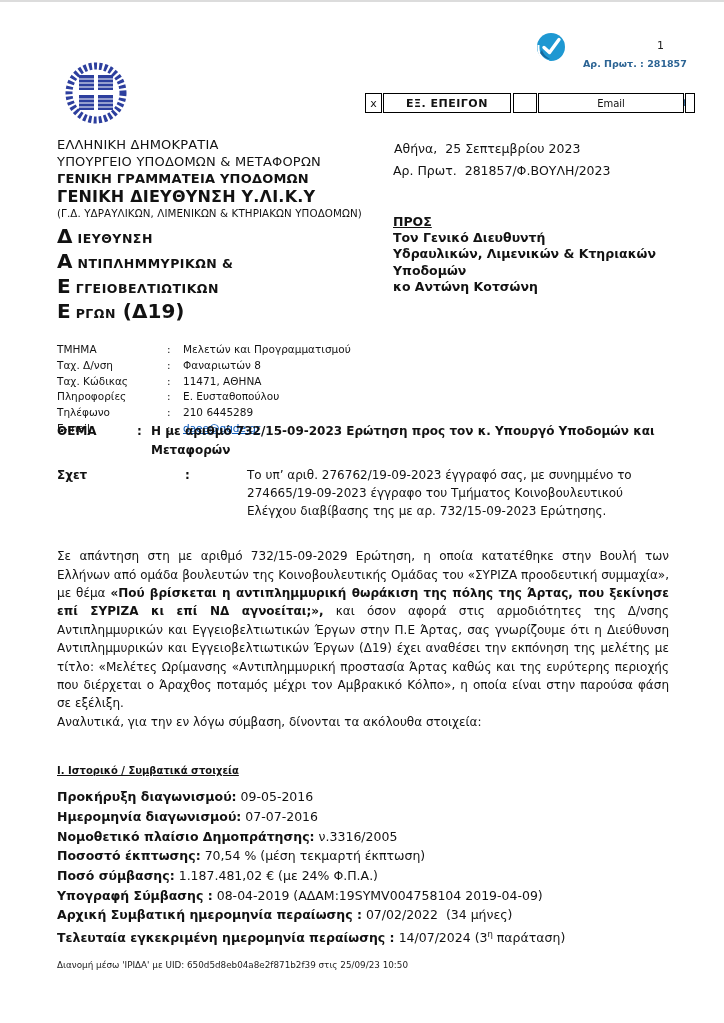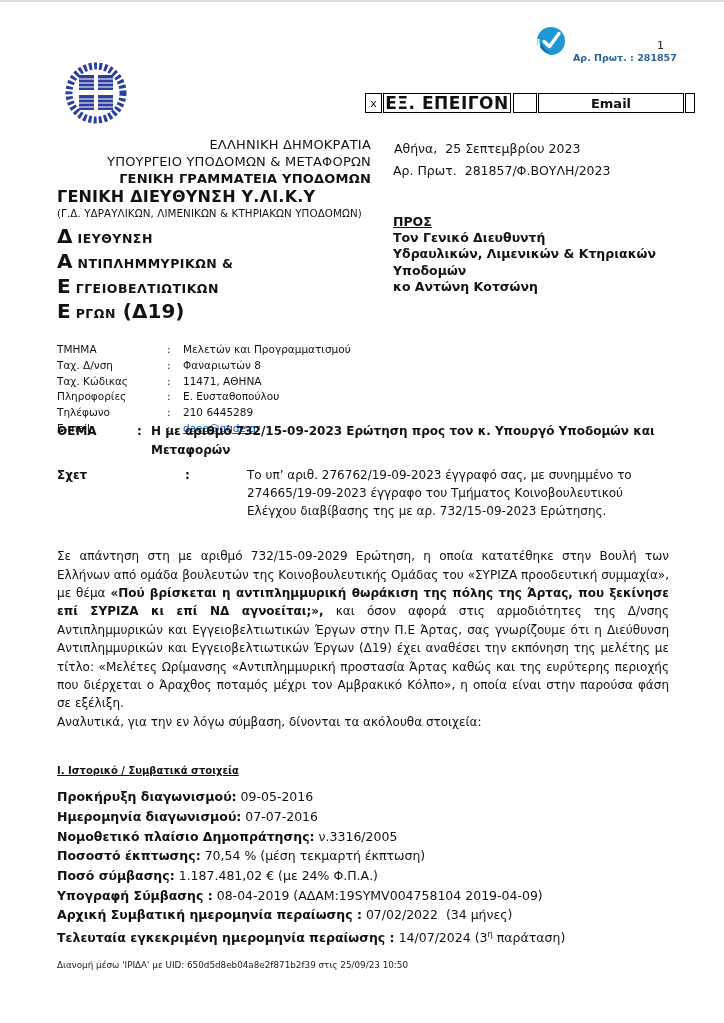--- a/index.html
+++ b/index.html
@@ -4,47 +4,47 @@
 <style>
   * { margin:0; padding:0; box-sizing:border-box; }
   html,body { background:#fff; }
   .page {
     position:relative; width:724px; height:1023px; background:#fff;
     font-family:"DejaVu Sans","Liberation Sans",sans-serif; color:#121212;
     overflow:hidden; border-top:2px solid #dcdcdc;
   }
 
   
-  .stamp { position:absolute; left:536px; top:23px; display:flex; gap:6px; align-items:flex-start;text-align:right; }
+  .stamp { position:absolute; left:536px; top:29px; display:flex; gap:16px; align-items:flex-start;text-align:right; }
   .stamp-text { font-size:9.5px; font-weight:bold; color:#2c6494; line-height:13px; white-space:pre; }
   .page-number { position:absolute; left:657px; top:37px; font-size:11px; color:#222; }
 
   
   .left-col { position:absolute; left:57px; top:55px; width:314px; }
   .emblem { margin:2px 0 7px 4px; display:block; }
-  .hdr-line { font-size:13px; line-height:17px; letter-spacing:0.2px;text-align:right; }
+  .hdr-line { font-size:13px; line-height:17px; letter-spacing:0.2px; }
   .hdr-bold { font-weight:bold; }
   .hdr-big { font-size:16px; font-weight:bold; line-height:19px; letter-spacing:0.2px; }
   .hdr-small { font-size:10.3px; line-height:14px; letter-spacing:0.1px; }
   .dir { margin-top:5px; }
   .dir-line { font-weight:bold; font-size:12.5px; line-height:22px; letter-spacing:0.5px; white-space:pre; }
   .dir-initial { font-size:20px; letter-spacing:0; margin-right:5px; }
   .dir-suffix { font-size:20px; letter-spacing:0; }
   .contact { margin-top:17px; font-size:10.5px; }
   .contact-row { display:grid; grid-template-columns:110px 16px 1fr; line-height:15.8px; white-space:pre; }
   .email-link { color:#0a58b9; text-decoration:underline; }
 
   
   .right-col { position:absolute; left:365px; top:91px; width:335px; }
   .priority-bar { display:flex; height:20px; align-items:stretch; }
   .pb-cell { border:1px solid #000; display:flex; align-items:center; justify-content:center; background:#fff; }
   .pb-x { width:17px; font-size:11px; }
-  .pb-urgent { width:128px; font-weight:bold; font-size:17px; letter-spacing:0.5px; margin-left:1px; }
+  .pb-urgent { width:128px; font-weight:bold; font-size:11px; letter-spacing:0.5px; margin-left:1px; }
   .pb-gap1 { width:24px; margin-left:2px; }
-  .pb-email { width:146px; font-weight:bold; font-size:13px; margin-left:1px; }
+  .pb-email { width:146px; font-weight:normal; font-size:10px; margin-left:1px; }
   .pb-gap2 { width:10px; margin-left:1px; }
   .city-date { margin:28px 0 0 29px; font-size:12.5px; white-space:pre; }
   .protocol { margin:7px 0 0 28px; font-size:12.5px; white-space:pre; }
   .recipient { margin:36px 0 0 28px; font-weight:bold; font-size:12.5px; line-height:16.2px; }
   .recipient-heading { text-decoration:underline; }
 
   
   .doc-main { position:absolute; left:57px; top:420px; width:612px; font-size:12px; }
   .kv-row { display:grid; grid-template-columns:80px 14px 1fr; }
   .subject-row { font-weight:bold; line-height:19.2px; }

